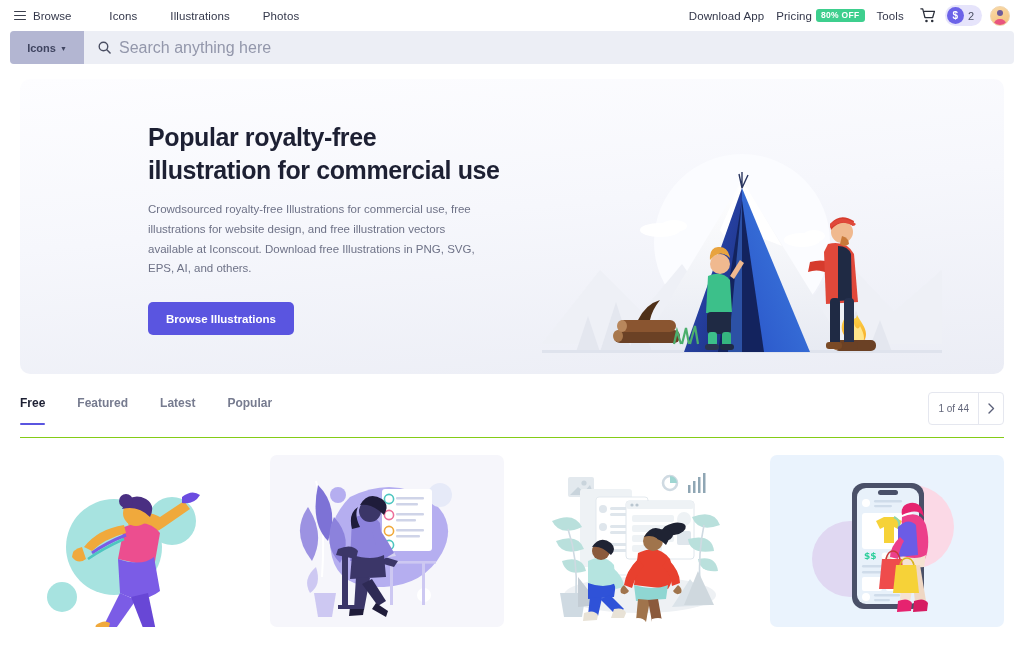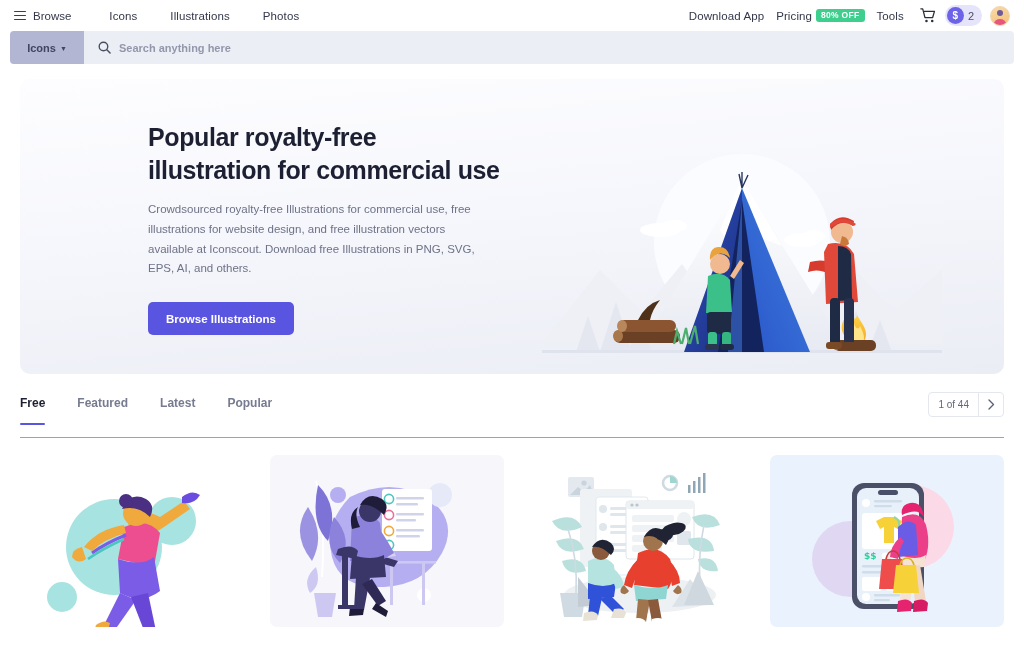--- a/index.html
+++ b/index.html
@@ -120,21 +120,21 @@
     height: 33px; min-width: 74px;
     background: #b3b6d2; color: #3f4460;
     display: flex; align-items: center; justify-content: center; gap: 4px;
     font-size: 11px; font-weight: 600; cursor: pointer;
   }
   .caret { font-size: 7px; line-height: 1; transform: translateY(1px); }
   .search-ico { margin: 0 8px 0 14px; display: flex; align-items: center; }
   .search-input {
     flex: 1; border: none; outline: none; background: transparent;
     font-family: "Liberation Sans", sans-serif;
-    font-size: 11px; color: #5b5f72; height: 20px; font-weight: bold;
+    font-size: 16px; color: #5b5f72; height: 20px;
   }
   .search-input::placeholder { color: #9397ab; }
 
   
   .hero {
     margin: 15px 20px 0;
     height: 295px; border-radius: 10px;
     background: linear-gradient(175deg, #fdfdff 0%, #f6f7fc 45%, #ebedf5 100%);
     position: relative; overflow: hidden;
   }
@@ -175,21 +175,21 @@
     font-size: 12px; font-weight: 700; color: #767b8f;
     padding: 0 16px 14px; cursor: pointer; position: relative;
   }
   .tab:first-child { padding-left: 0; }
   .tab.active { color: #1d2033; }
   .tab.active::after {
     content: ""; position: absolute; left: 0; right: 16px; bottom: -1px;
     height: 2px; background: #5a55e0; border-radius: 2px;
   }
   .pager {
-    display: flex; align-items: stretch; height: 25px;
+    display: flex; align-items: stretch; height: 33px;
     border: 1px solid #e5e7ef; border-radius: 4px; overflow: hidden;
     background: #fff; margin-top: -4px;
   }
   .pager-label {
     font-size: 10px; color: #62667a; padding: 0 9px;
     display: flex; align-items: center;
   }
   .pager-next {
     width: 25px; border-left: 1px solid #e5e7ef;
     display: flex; align-items: center; justify-content: center;

